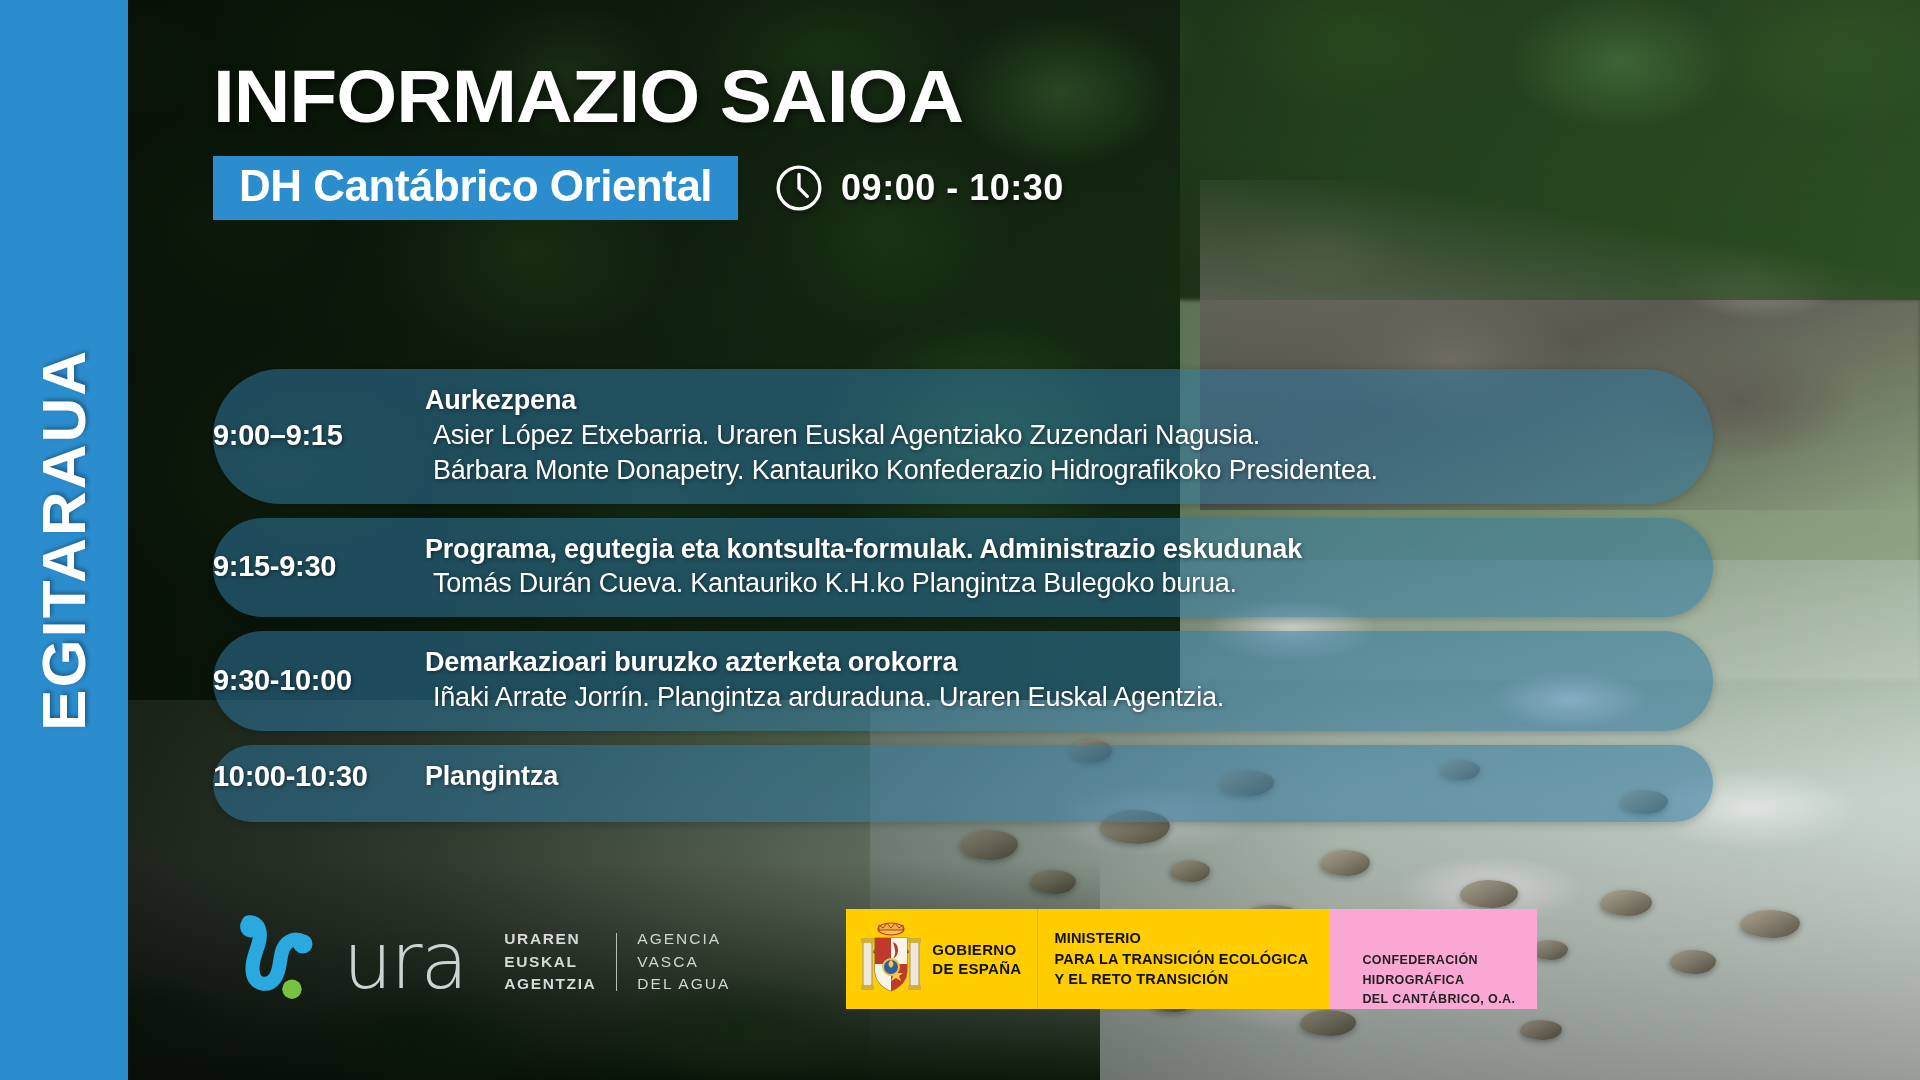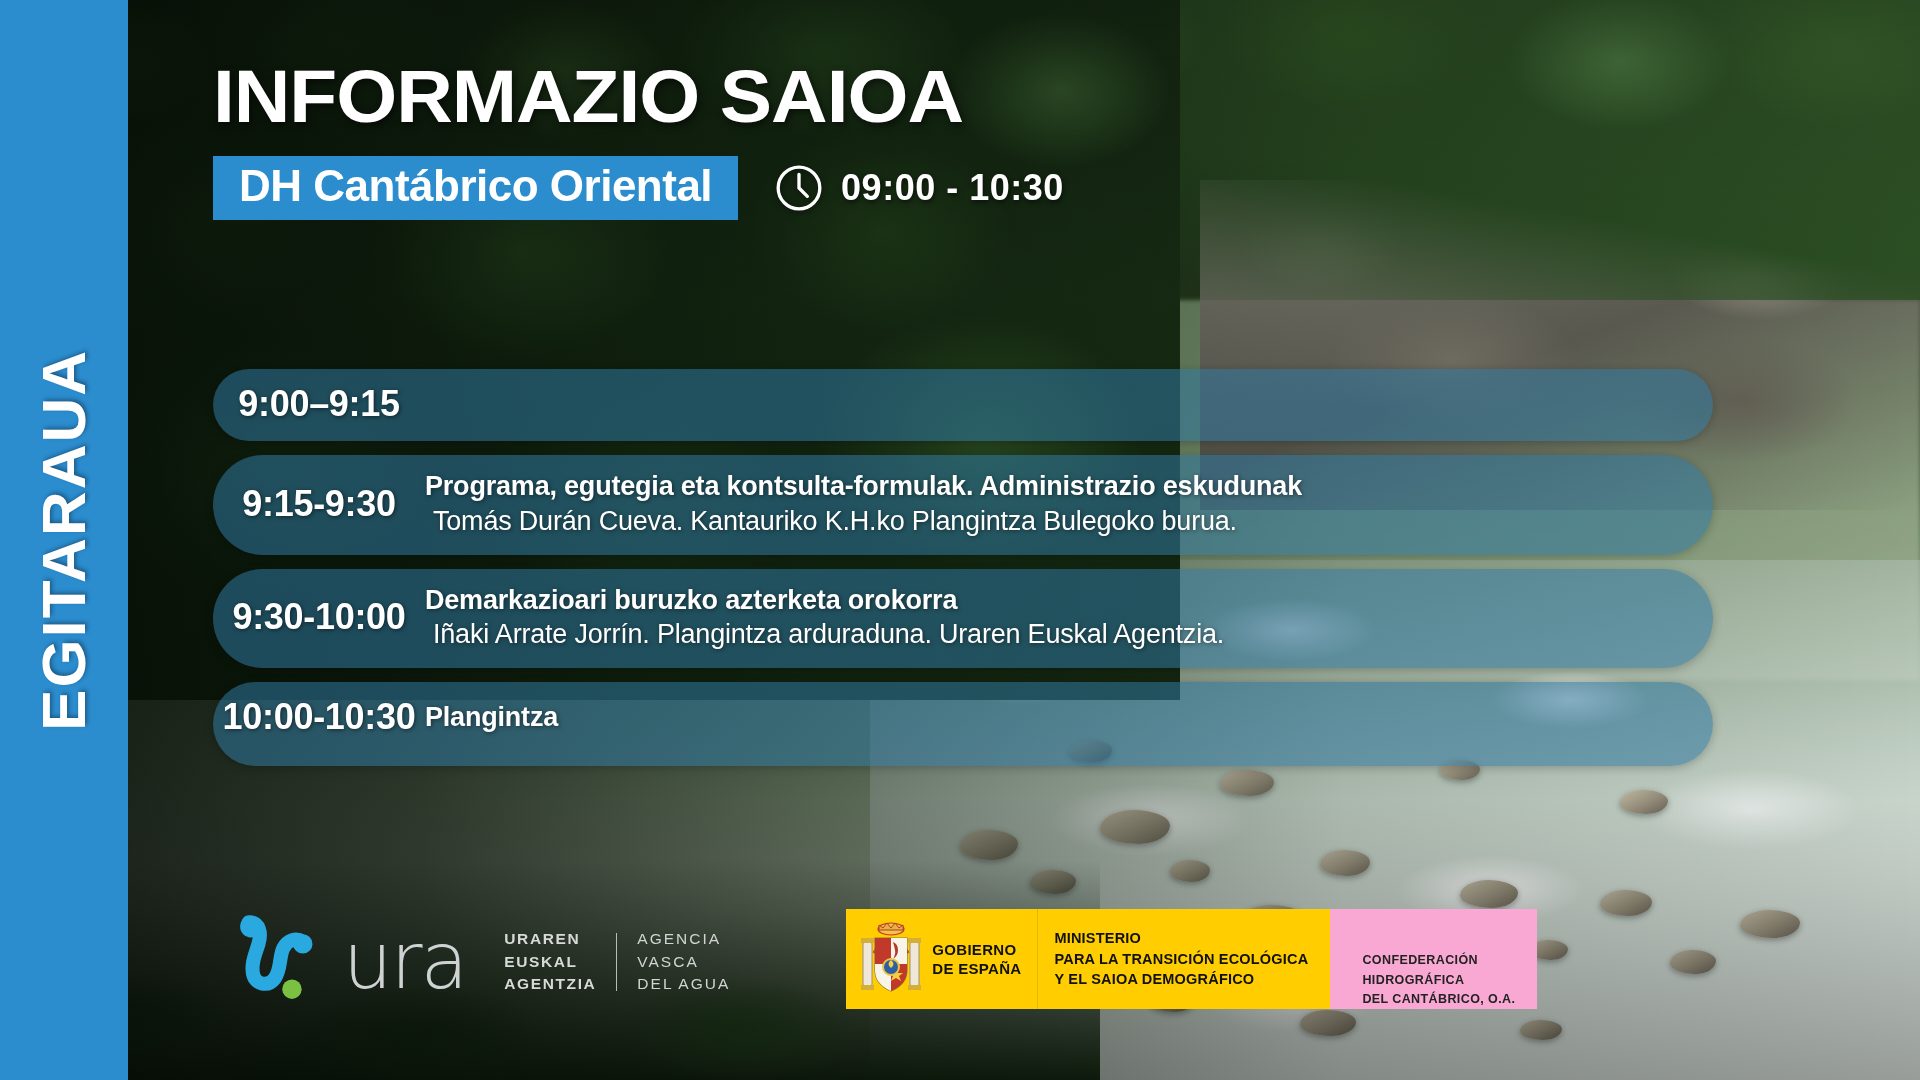--- a/index.html
+++ b/index.html
@@ -147,22 +147,22 @@
   .agenda{ position:absolute; left:213px; top:369px; width:1500px; z-index:5; }
   .row{
     position:relative; display:flex; align-items:center;
     background:rgba(47,120,160,.55);
     border-radius:999px;
     margin-bottom:14px;
     padding:14px 40px 16px 0;
     box-shadow:0 2px 10px rgba(0,0,0,.22);
   }
   .row .time{
-    flex:0 0 212px; text-align:center;
-    color:#fff; font-size:36px; font-weight:700; letter-spacing:-.3px; white-space:nowrap;
+    flex:0 0 212px; 
+    color:#fff; font-size:29px; font-weight:700; letter-spacing:-.3px; white-space:nowrap;
     font-family:"Liberation Sans Narrow","Liberation Sans",sans-serif;
     text-shadow:1px 1px 4px rgba(0,0,0,.55);
   }
   .row .body{ flex:1 1 auto; min-width:0; }
   .row .topic{
     color:#fff; font-size:27px; font-weight:700; line-height:1.28; letter-spacing:-.2px;
     font-family:"Liberation Sans Narrow","Liberation Sans",sans-serif;
     text-shadow:1px 1px 4px rgba(0,0,0,.5);
   }
   .row .speaker{
@@ -271,20 +271,25 @@
           <path d="M24 11 V24 L32 32" fill="none" stroke="#ffffff" stroke-width="3.2" stroke-linecap="round" stroke-linejoin="round"></path>
         </svg>
         <div class="time-text">09:00 - 10:30</div>
       </div>
     </div>
   </div>
 
   <div class="agenda" id="agenda">
       <div class="row">
         <div class="time">9:00–9:15</div>
+        <div class="body">
+          <div class="topic">Aurkezpena</div>
+          <div class="speaker">Asier López Etxebarria. Uraren Euskal Agentziako Zuzendari Nagusia.</div>
+          <div class="speaker">Bárbara Monte Donapetry. Kantauriko Konfederazio Hidrografikoko Presidentea.</div>
+        </div>
       </div>
       <div class="row">
         <div class="time">9:15-9:30</div>
         <div class="body">
           <div class="topic">Programa, egutegia eta kontsulta-formulak. Administrazio eskudunak</div>
           <div class="speaker">Tomás Durán Cueva. Kantauriko K.H.ko Plangintza Bulegoko burua.</div>
         </div>
       </div>
       <div class="row">
         <div class="time">9:30-10:00</div>
@@ -352,21 +357,21 @@
         <div class="gov-name">
           <div>GOBIERNO</div>
           <div>DE ESPAÑA</div>
         </div>
       </div>
       <div class="gov-sep"></div>
       <div class="gov-ministry">
         <div>
           <span>MINISTERIO</span><br>
           <span>PARA LA TRANSICIÓN ECOLÓGICA</span><br>
-          <span>Y EL SAIOA DEMOGRÁFICO</span>
+          <span>Y EL RETO TRANSICIÓN</span>
         </div>
       </div>
       <div class="chc">
         <div>
           <span>CONFEDERACIÓN</span><br>
           <span>HIDROGRÁFICA</span><br>
           <span>DEL CANTÁBRICO, O.A.</span>
         </div>
       </div>
     </div>

